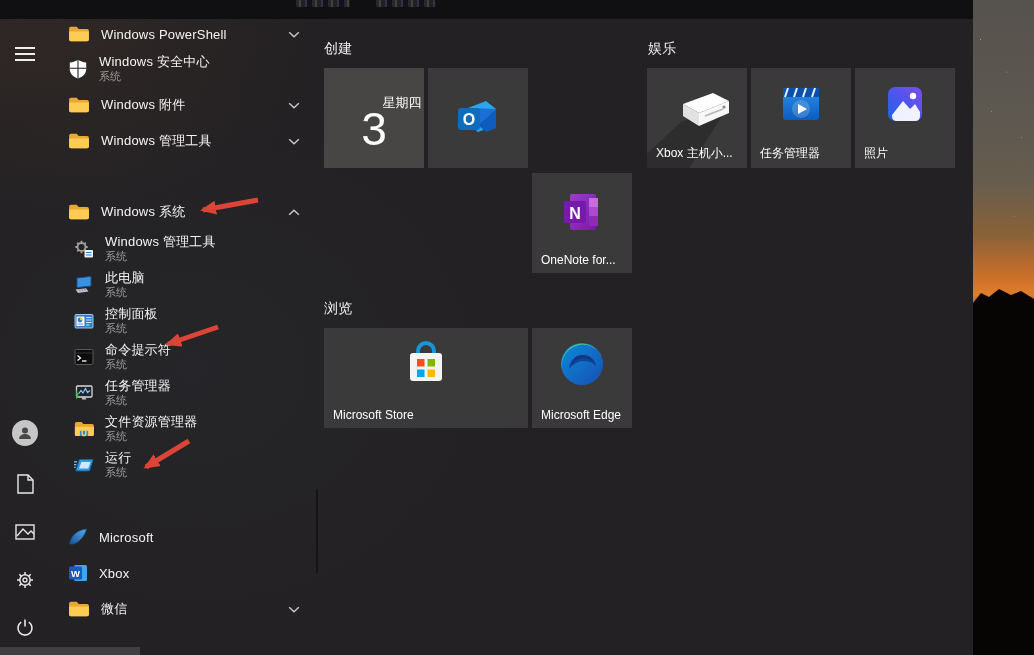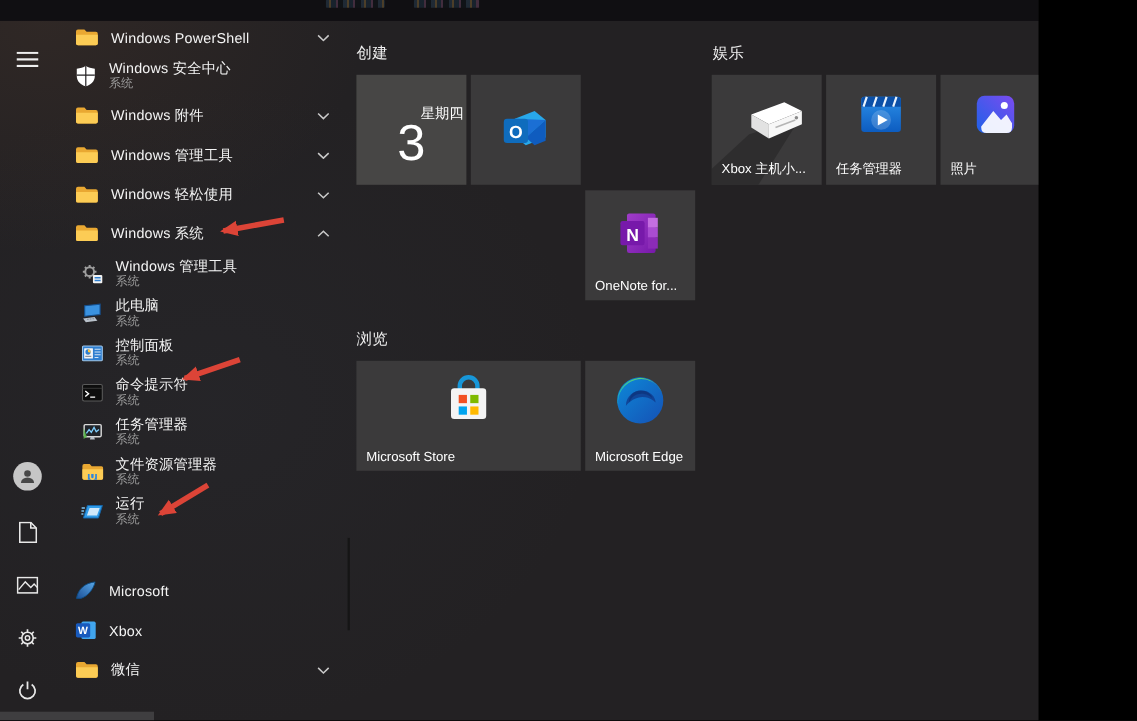--- a/index.html
+++ b/index.html
@@ -1,16 +1,16 @@
 <!DOCTYPE html>
 <html><head>
 <meta charset="utf-8">
 <style>
   html,body{margin:0;padding:0;background:#000;}
-  .screen{position:relative;width:944px;height:655px;overflow:hidden;
+  .screen{position:relative;width:1034px;height:655px;overflow:hidden;
     font-family:"Liberation Sans","DejaVu Sans",sans-serif;color:#fff;
     background:#141216;}
   
   .desktop-top{position:absolute;left:0;top:0;width:1034px;height:19px;background:#100f12;}
   .frag{position:absolute;height:7px;opacity:.8;border-radius:1px;
     background:repeating-linear-gradient(90deg,#23303d 0 3px,#5b4a2e 3px 5px,#1a2733 5px 9px,#4e3448 9px 11px,#101418 11px 16px);}
   .wallpaper{position:absolute;left:973px;top:0;width:61px;height:655px;
     background:
       radial-gradient(1px 1px at 12% 6%,rgba(255,255,255,.7),transparent 70%),
       radial-gradient(1px 1px at 55% 11%,rgba(255,255,255,.55),transparent 70%),
@@ -183,29 +183,20 @@
     <div class="row" style="top:107px">
       <svg class="ficon" viewBox="0 0 24 20">
           <use href="#sym-folder"></use>
         </svg>
       <span class="lbl">Windows 管理工具</span>
       <svg class="chev" viewBox="0 0 12 7">
           <use href="#sym-chev"></use>
         </svg>
     </div>
 
-    <div class="row" style="top:143px">
-      <svg class="ficon" viewBox="0 0 24 20">
-          <use href="#sym-folder"></use>
-        </svg>
-      <span class="lbl">Windows 轻松使用</span>
-      <svg class="chev" viewBox="0 0 12 7">
-          <use href="#sym-chev"></use>
-        </svg>
-    </div>
 
     <div class="row" style="top:178px">
       <svg class="ficon" viewBox="0 0 24 20">
           <use href="#sym-folder"></use>
         </svg>
       <span class="lbl">Windows 系统</span>
       <svg class="chev up" viewBox="0 0 12 7">
           <use href="#sym-chev"></use>
         </svg>
     </div>

